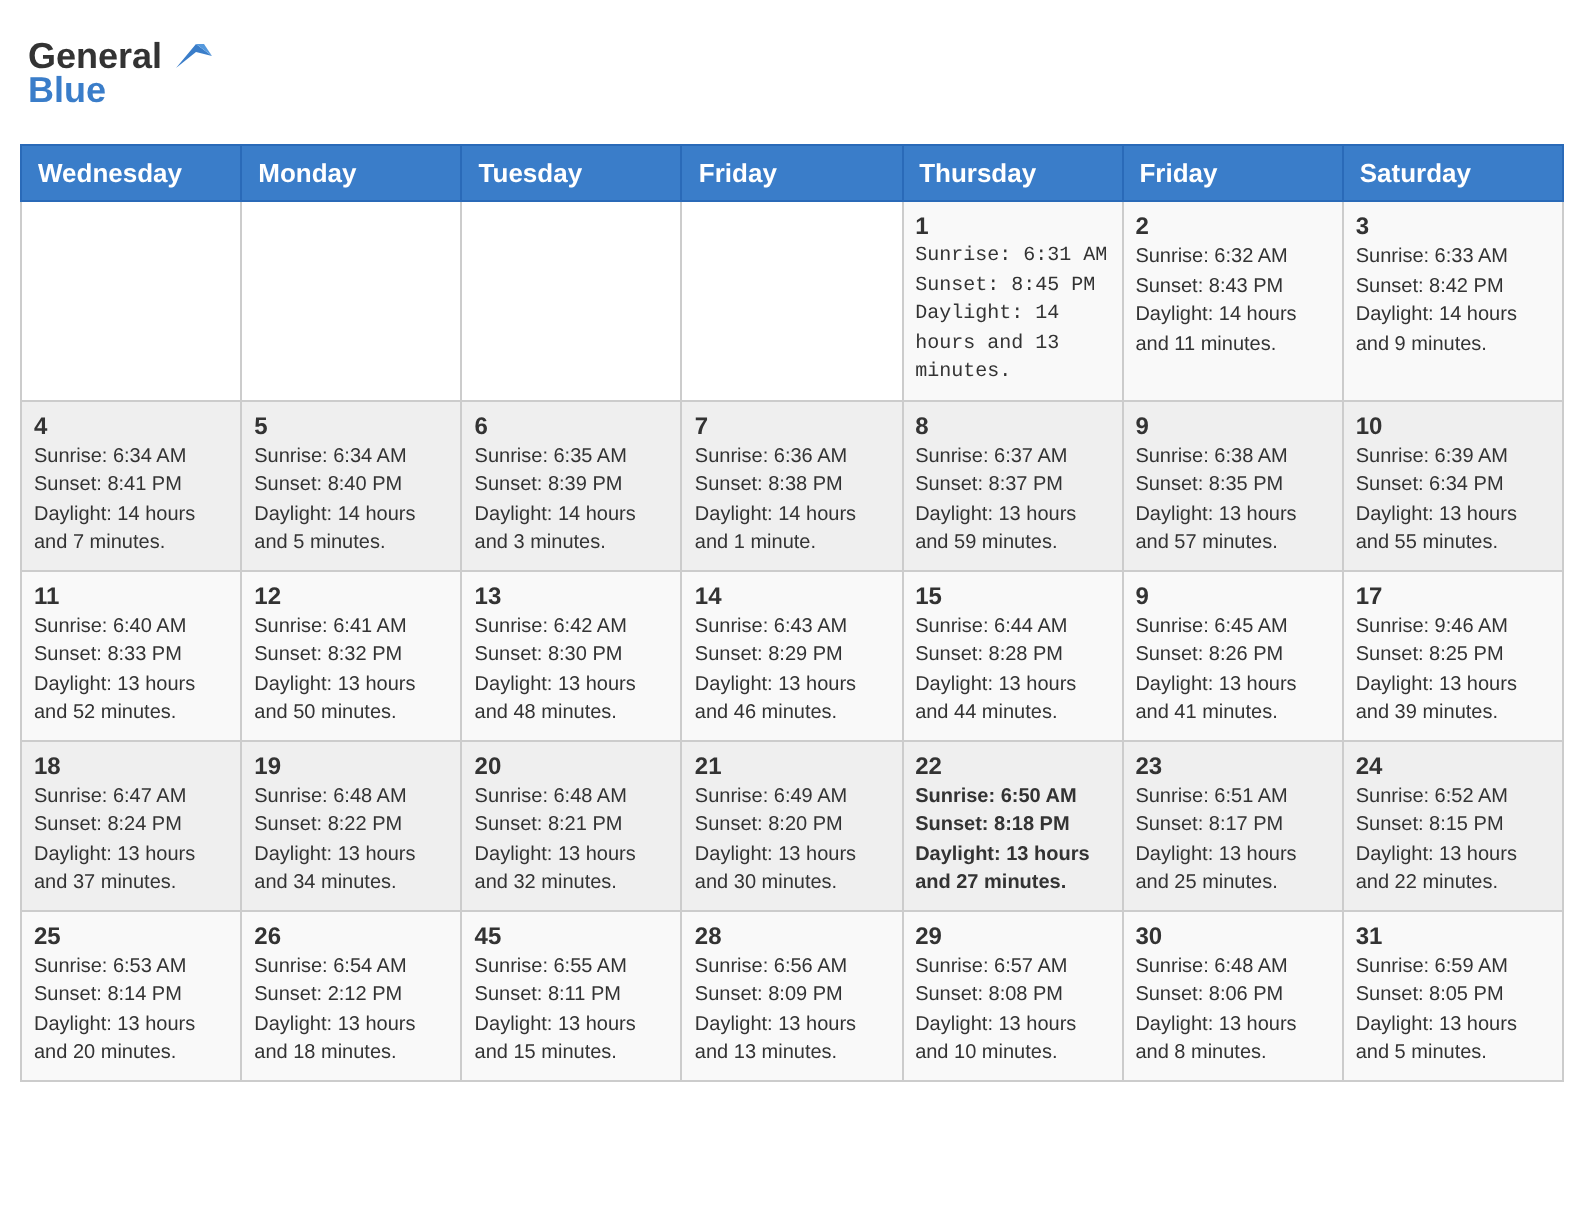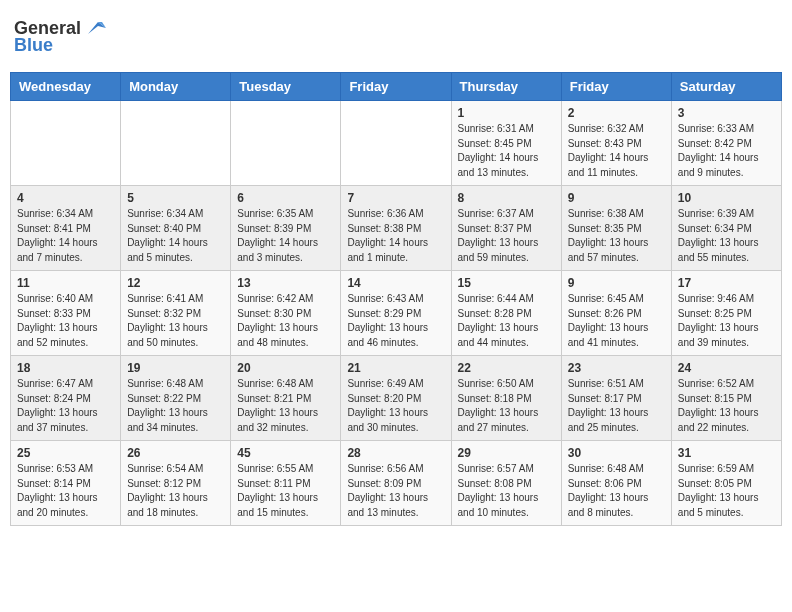--- a/index.html
+++ b/index.html
@@ -114,21 +114,21 @@
       </tr>
   </thead>
   <tbody id="calendar-body">
   <tr>
         <td class="empty-cell"></td>
         <td class="empty-cell"></td>
         <td class="empty-cell"></td>
         <td class="empty-cell"></td>
         <td>
           <span class="day-num">1</span>
-          <div class="day-info" style="white-space: pre-line;">Sunrise: 6:31 AM
+          <div class="day-info" style="white-space: pre-line; font-family: Liberation Mono, monospace;">Sunrise: 6:31 AM
 Sunset: 8:45 PM
 Daylight: 14 hours and 13 minutes.</div>
         </td>
         <td>
           <span class="day-num">2</span>
           <div class="day-info" style="white-space: pre-line;">Sunrise: 6:32 AM
 Sunset: 8:43 PM
 Daylight: 14 hours and 11 minutes.</div>
         </td>
         <td>
@@ -246,21 +246,21 @@
 Daylight: 13 hours and 32 minutes.</div>
         </td>
         <td>
           <span class="day-num">21</span>
           <div class="day-info" style="white-space: pre-line;">Sunrise: 6:49 AM
 Sunset: 8:20 PM
 Daylight: 13 hours and 30 minutes.</div>
         </td>
         <td>
           <span class="day-num">22</span>
-          <div class="day-info" style="white-space: pre-line;">Sunrise: 6:50 AM
+          <div class="day-info" style="white-space: pre-line; font-weight: bold;">Sunrise: 6:50 AM
 Sunset: 8:18 PM
 Daylight: 13 hours and 27 minutes.</div>
         </td>
         <td>
           <span class="day-num">23</span>
           <div class="day-info" style="white-space: pre-line;">Sunrise: 6:51 AM
 Sunset: 8:17 PM
 Daylight: 13 hours and 25 minutes.</div>
         </td>
         <td>
@@ -273,21 +273,21 @@
       <tr>
         <td>
           <span class="day-num">25</span>
           <div class="day-info" style="white-space: pre-line;">Sunrise: 6:53 AM
 Sunset: 8:14 PM
 Daylight: 13 hours and 20 minutes.</div>
         </td>
         <td>
           <span class="day-num">26</span>
           <div class="day-info" style="white-space: pre-line;">Sunrise: 6:54 AM
-Sunset: 8:12 PM
+Sunset: 2:12 PM
 Daylight: 13 hours and 18 minutes.</div>
         </td>
         <td>
           <span class="day-num">45</span>
           <div class="day-info" style="white-space: pre-line;">Sunrise: 6:55 AM
 Sunset: 8:11 PM
 Daylight: 13 hours and 15 minutes.</div>
         </td>
         <td>
           <span class="day-num">28</span>

